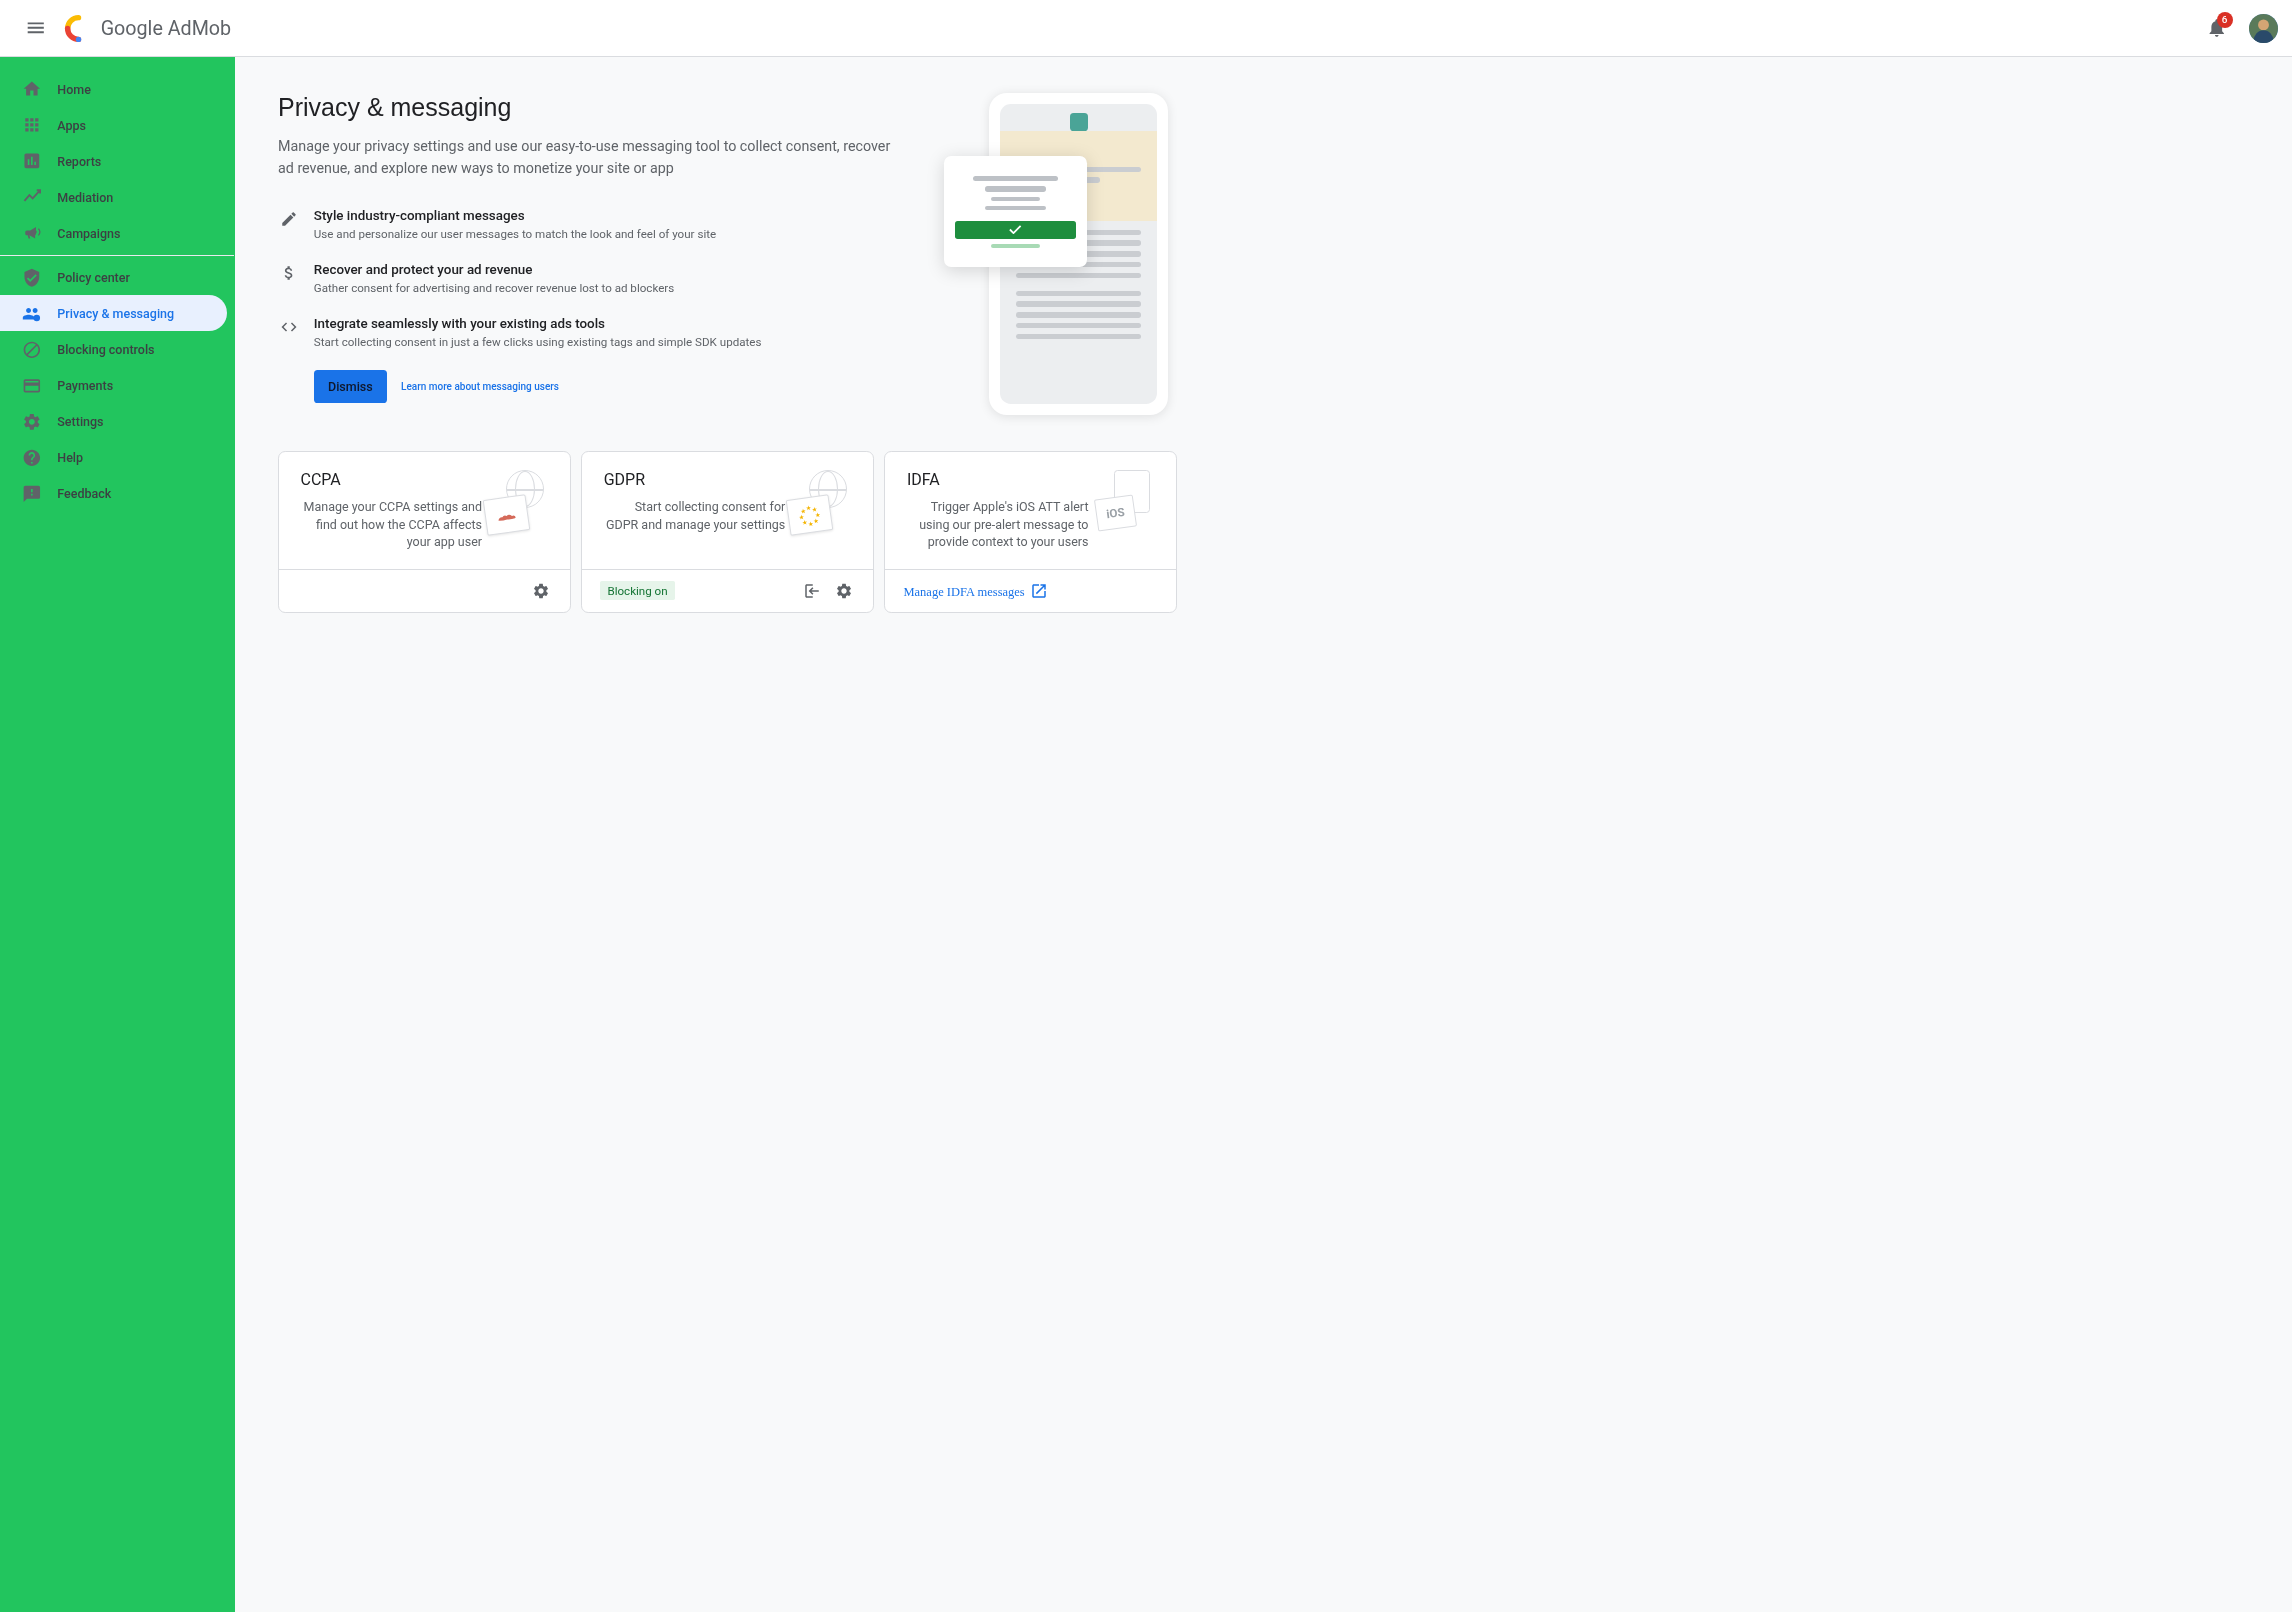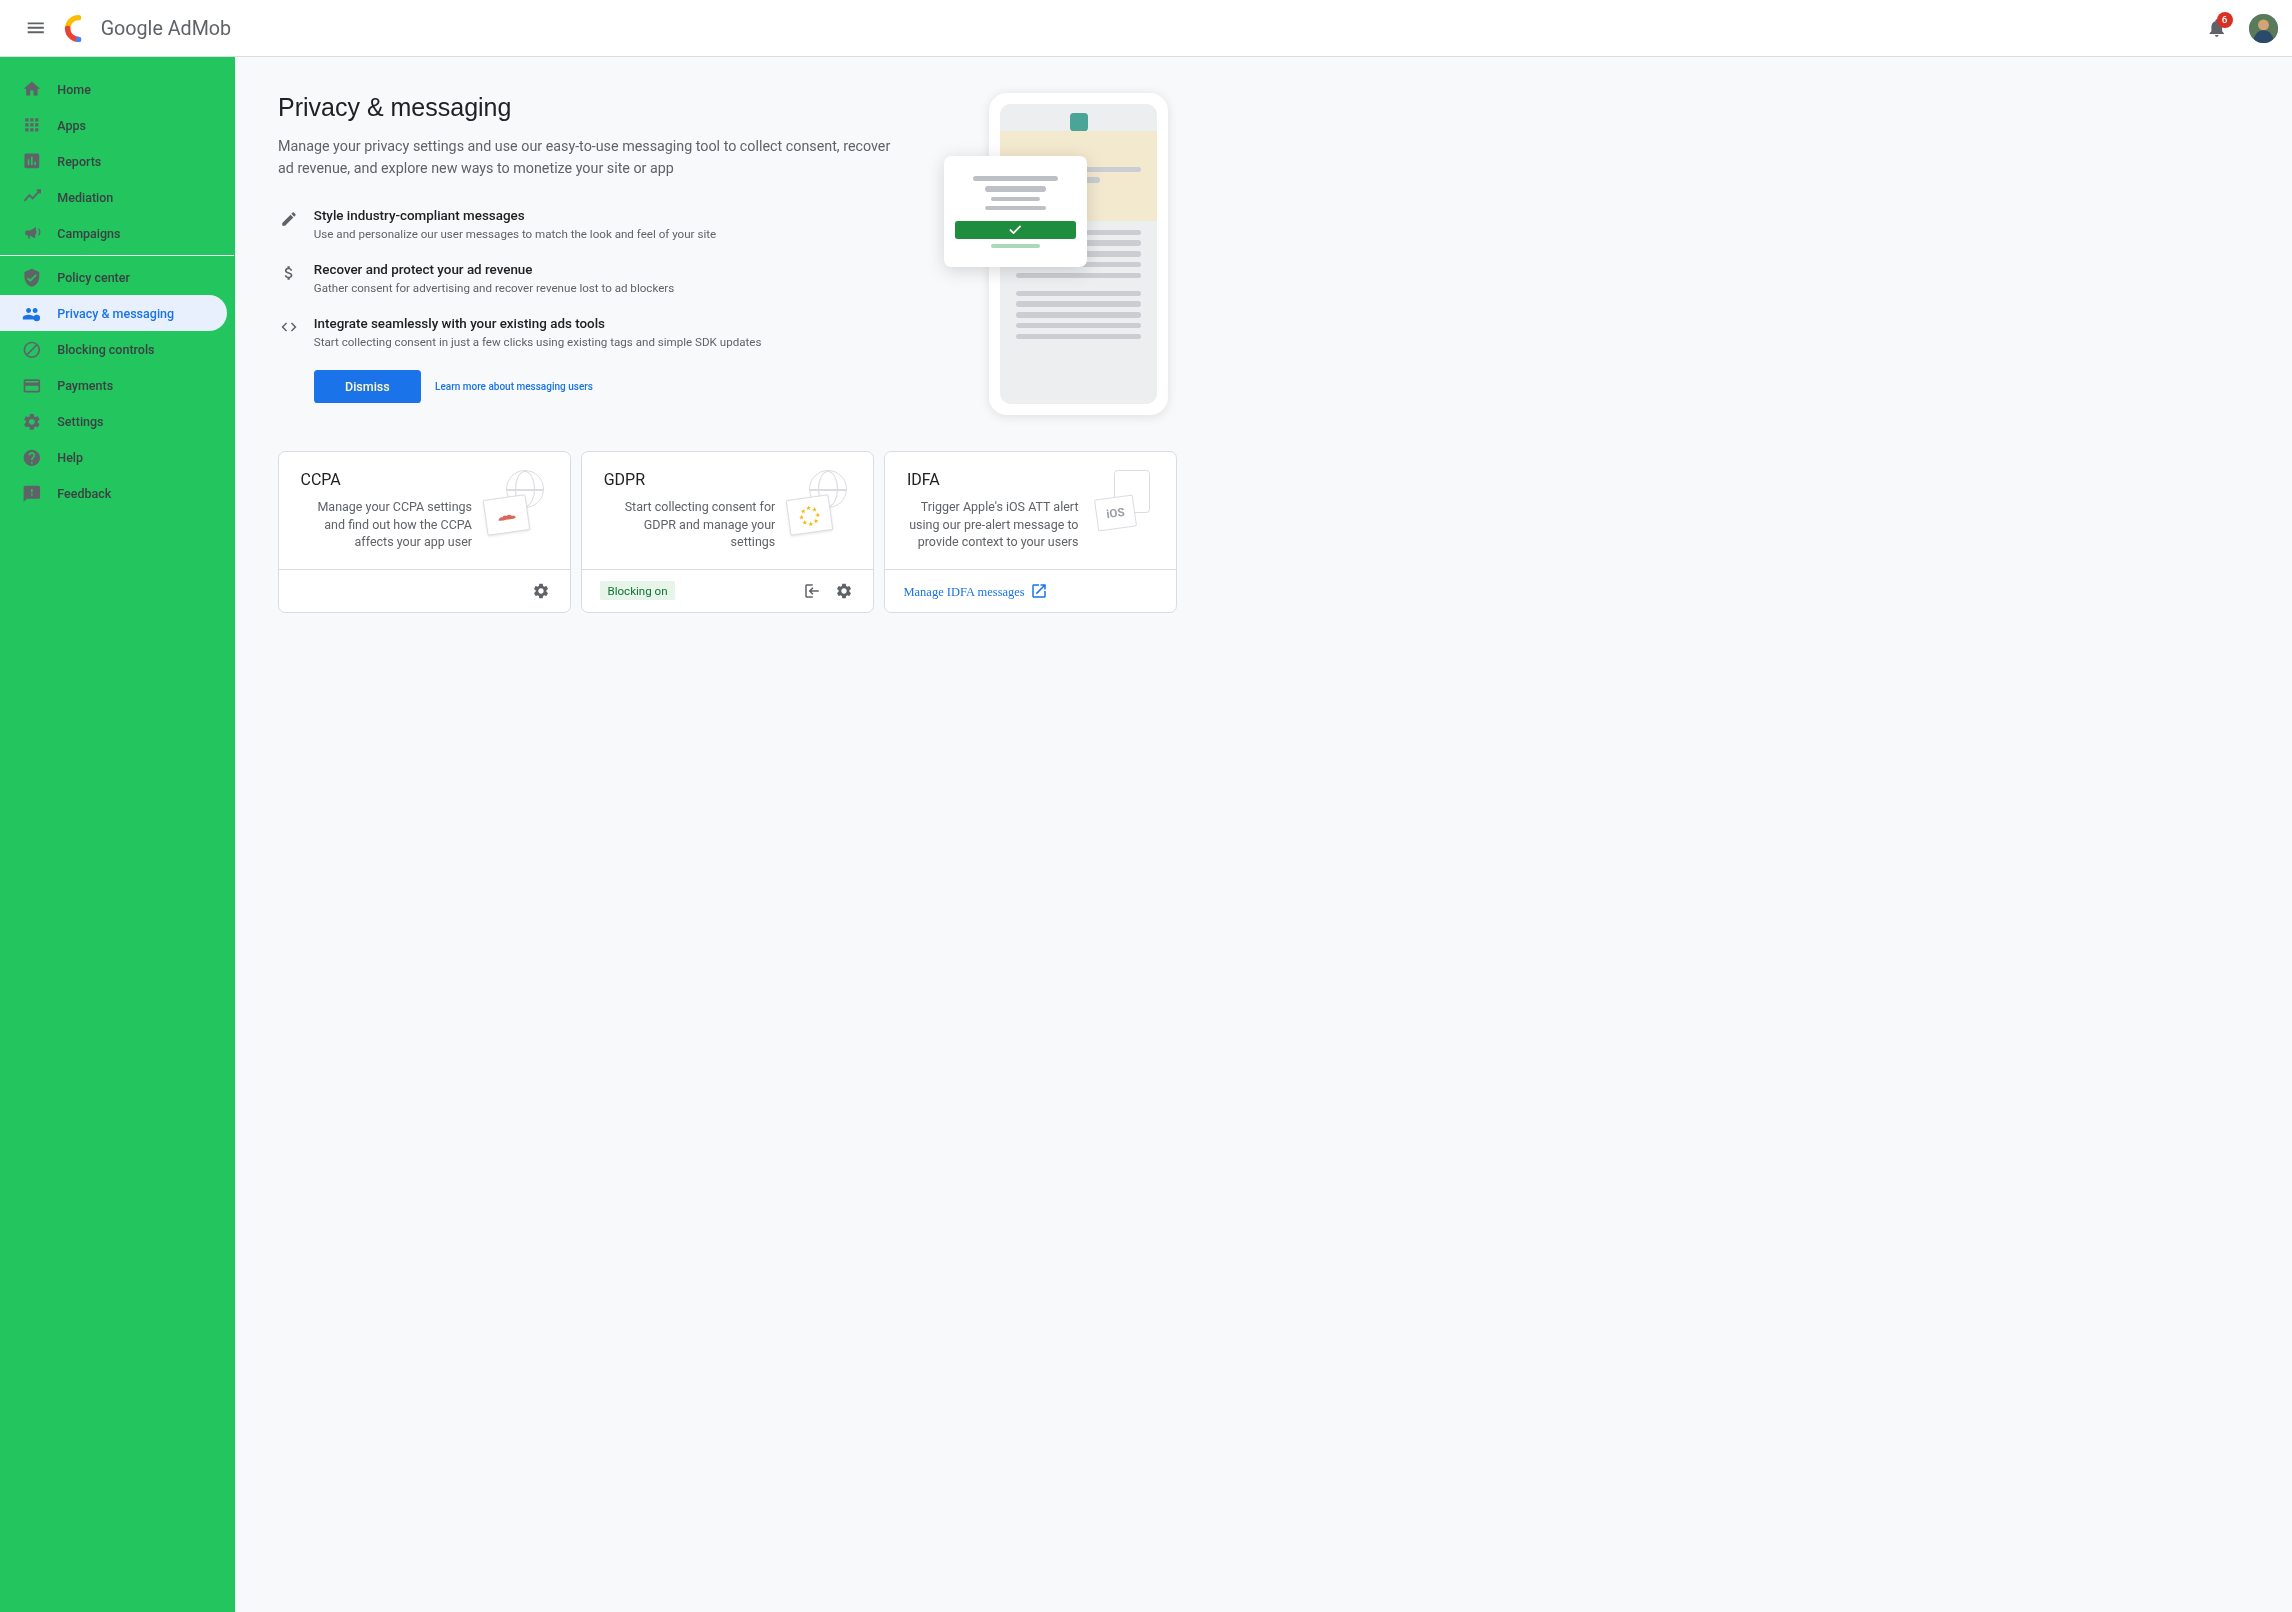--- a/index.html
+++ b/index.html
@@ -27,38 +27,38 @@
 .main { flex: 1; padding: 36px 43px; max-width: 985px; }
 .hero { display: flex; gap: 36px; margin-bottom: 36px; }
 .hero-text { flex: 1; }
 .page-title { font-size: 25px; font-weight: 400; color: #202124; margin-bottom: 14.3px; font-family: 'Google Sans', sans-serif; }
 .page-sub { font-size: 14.3px; color: #5f6368; line-height: 1.5; margin-bottom: 29px; }
 .feature-row { display: flex; gap: 14.3px; margin-bottom: 21.5px; align-items: flex-start; }
 .feature-icon { width: 21.5px; height: 21.5px; flex-shrink: 0; display: flex; align-items: center; justify-content: center; }
 .feature-title { font-size: 13.4px; font-weight: 500; color: #202124; margin-bottom: 3.6px; }
 .feature-desc { font-size: 11.6px; color: #5f6368; }
 .hero-actions { display: flex; gap: 14.3px; align-items: center; margin-top: 21.5px; margin-left: 36px; }
-.btn-primary { background: #1a73e8; color: #fef9c3; border: none; padding: 9px 31px; border-radius: 3.6px; font-size: 12.5px; font-weight: 500; cursor: pointer; font-family: inherit; }
+.btn-primary { background: #1a73e8; color: #0f172a; border: none; padding: 9px 14px; border-radius: 3.6px; font-size: 12.5px; font-weight: 500; cursor: pointer; font-family: inherit; }
 .btn-link { color: #1a73e8; font-size: 10px; font-weight: 500; text-decoration: none; cursor: pointer; }
 
 .hero-illus { width: 233px; flex-shrink: 0; height: 322px; position: relative; }
 .phone { position: absolute; right: 9px; top: 0; width: 179px; height: 322px; background: white; border-radius: 18px; box-shadow: 0 1.8px 10.7px rgba(0,0,0,0.1); padding: 10.7px; }
 .phone-inner { background: #e8eaed; width: 100%; height: 100%; border-radius: 10.7px; padding: 9px; opacity: 0.8; }
 .phone-app-icon { width: 18px; height: 18px; background: #1e8e7e; border-radius: 3.6px; margin: 0 auto 9px; }
 .phone-line { height: 5.4px; background: #bdc1c6; border-radius: 2.7px; margin: 5.4px 7.2px; }
 .card-pop { position: absolute; left: 0; top: 63px; width: 143px; background: white; border-radius: 7.2px; box-shadow: 0 3.6px 18px rgba(0,0,0,0.15); padding: 14.3px 10.7px; }
 .card-pop-line { height: 5.4px; background: #bdc1c6; border-radius: 2.7px; margin: 5.4px auto; }
 .card-pop-line.w70 { width: 70%; }
 .card-pop-line.w50 { width: 50%; }
 .card-pop-line.w40 { width: 40%; }
 .card-pop-btn { height: 18px; background: #1e8e3e; border-radius: 2.7px; margin-top: 10.7px; display: flex; align-items: center; justify-content: center; }
 
 .cards { display: grid; grid-template-columns: repeat(3, 1fr); gap: 10.7px; }
 .card { background: white; border: 0.9px solid #dadce0; border-radius: 7.2px; overflow: hidden; display: flex; flex-direction: column; }
-.card-body { padding: 18px 21.5px; flex: 1; display: flex; gap: 13px; }
+.card-body { padding: 18px 21.5px; flex: 1; display: flex; gap: 3px; }
 .card-text { flex: 1; }
 .card-title { font-size: 16px; font-weight: 400; color: #202124; margin-bottom: 9px; }
 .card-desc { font-size: 12.5px; color: #5f6368; line-height: 1.4; text-align: right; }
 .card-illus { width: 63px; height: 63px; flex-shrink: 0; position: relative; }
 .card-footer { border-top: 0.9px solid #dadce0; padding: 9px 18px; display: flex; align-items: center; gap: 10.7px; min-height: 43px; }
 .card-footer .spacer { flex: 1; }
 .chip { background: #e6f4ea; color: #137333; font-size: 11.6px; padding: 2.7px 7.2px; border-radius: 1.8px; }
 .footer-link { color: #1a73e8; font-size: 12.5px; font-weight: 500; display: flex; align-items: flex-end; gap: 5.4px; cursor: pointer; font-family: Liberation Serif, serif; }
 .footer-icon { width: 21.5px; height: 21.5px; display: flex; align-items: center; justify-content: center; cursor: pointer; }
 .footer-icon svg { fill: #5f6368; }

